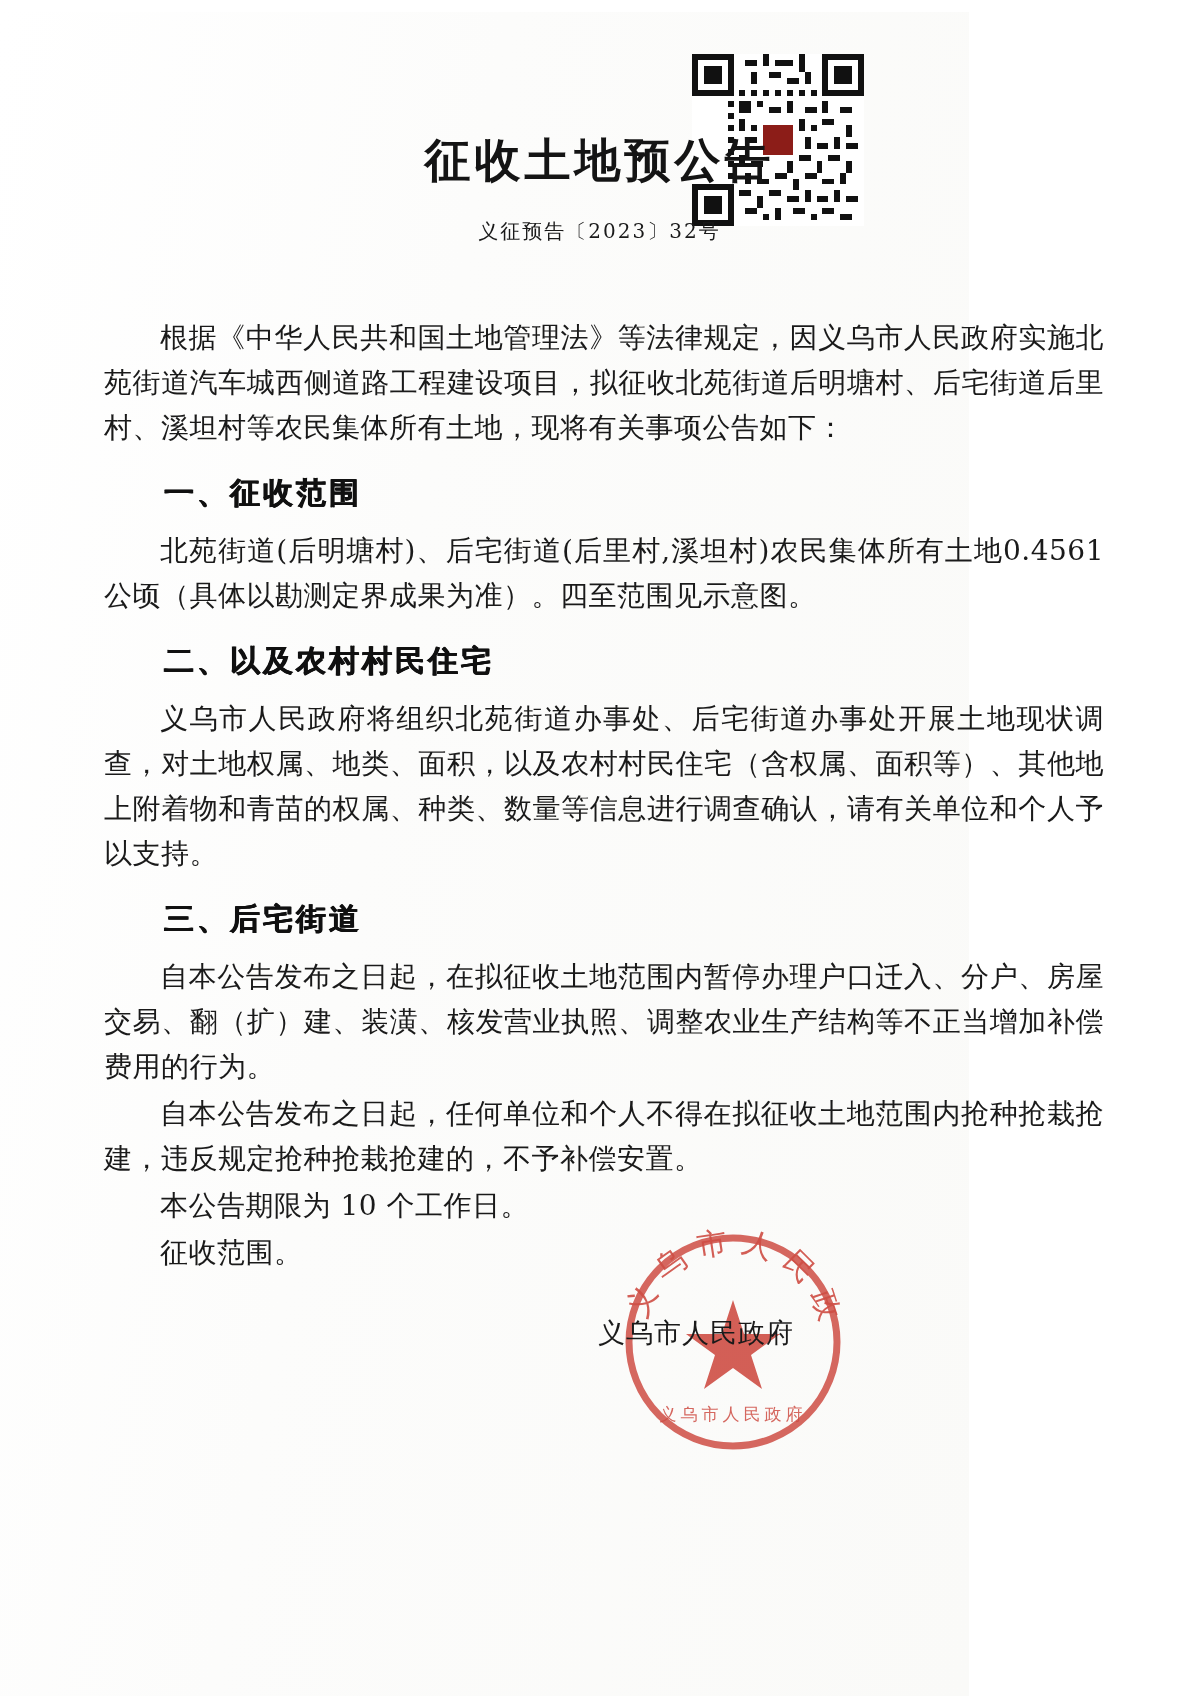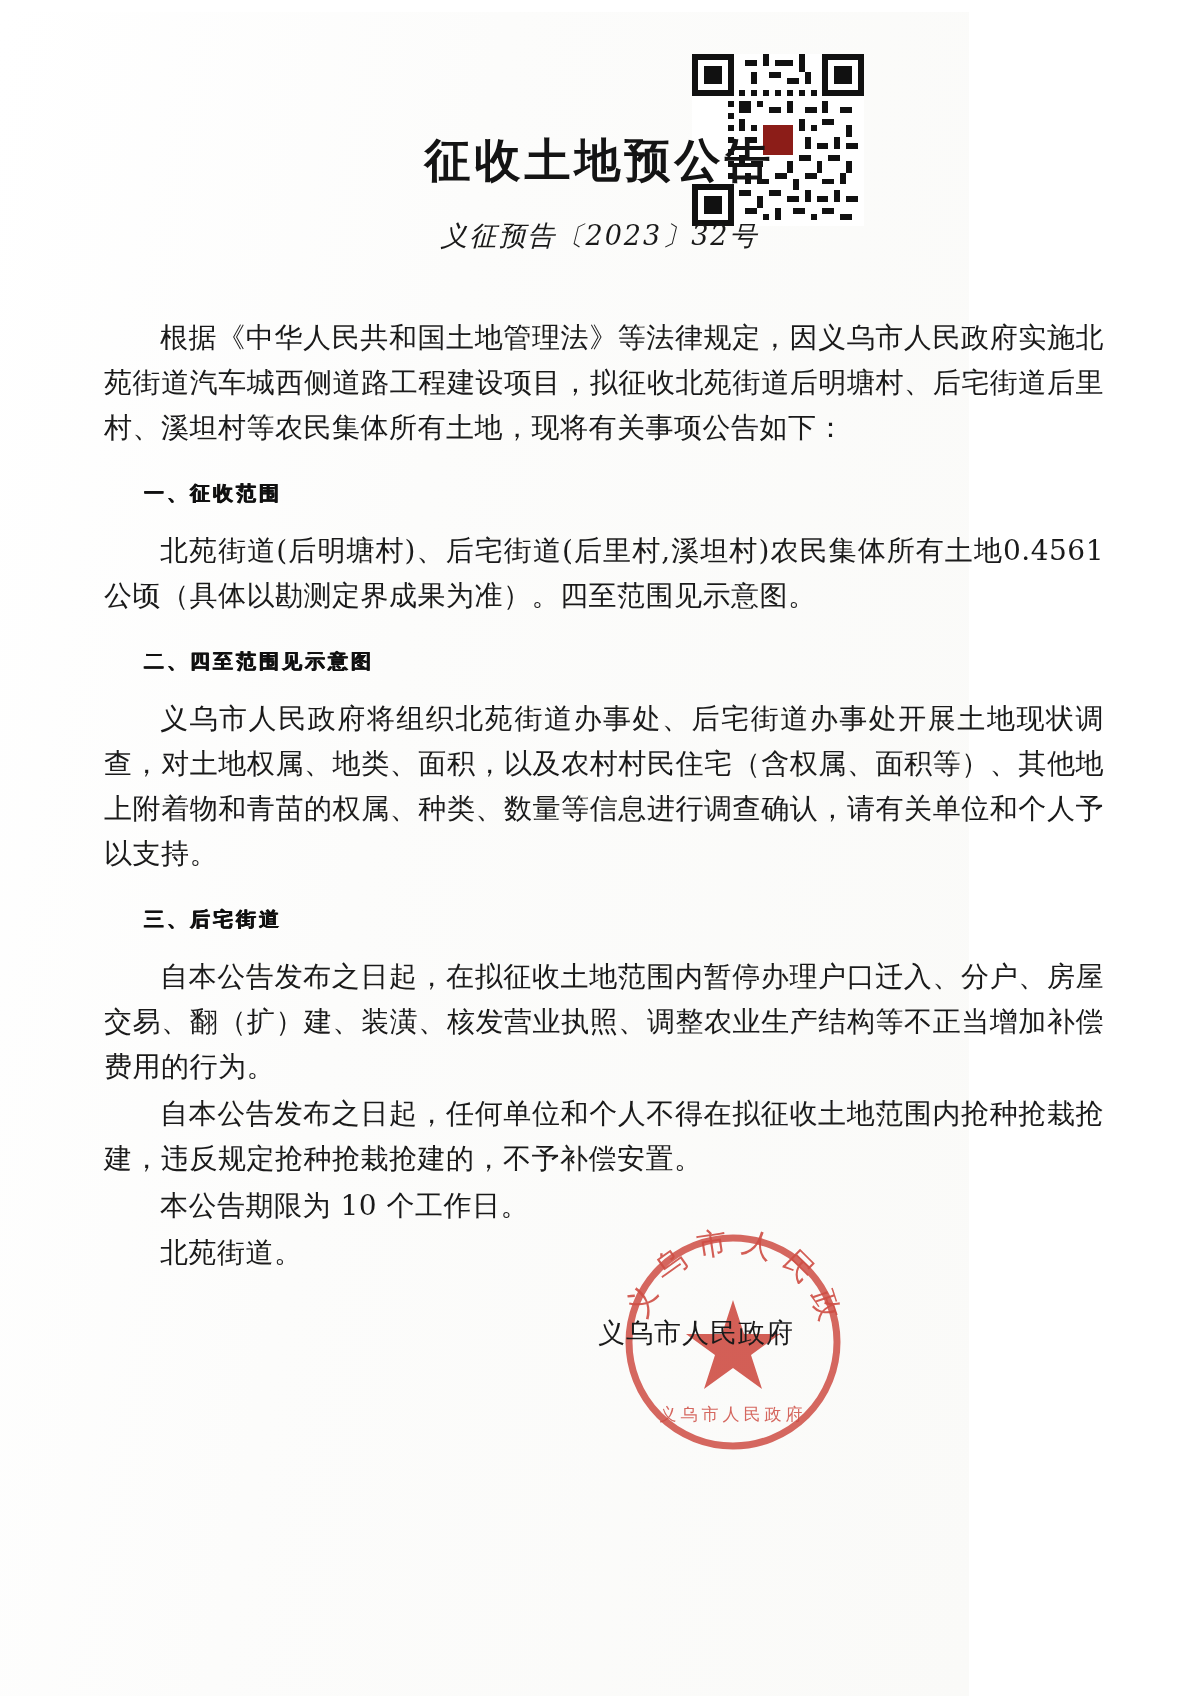--- a/index.html
+++ b/index.html
@@ -54,24 +54,23 @@
     font-family: "DejaVu Serif", "Liberation Serif", serif;
     color: #141414;
   }
 
   .doc-number {
     position: absolute;
     left: 0;
     top: 206px;
     width: 1199px;
     text-align: center;
-    font-size: 27px;
+    font-size: 20px;
     letter-spacing: 2px;
     color: #1a1a1a;
-    font-style: italic;
   }
 
   .content {
     position: absolute;
     left: 104px;
     top: 262px;
     width: 1000px;
     margin-top: 41px;
   }
 
@@ -81,21 +80,21 @@
     line-height: 45px;
     text-align: justify;
     text-justify: inter-ideograph;
     text-indent: 2em;
     letter-spacing: 0.5px;
     color: #1a1a1a;
   }
 
   h2.section-heading {
     margin: 22px 0 14px 0;
-    font-size: 20px;
+    font-size: 30px;
     font-weight: bold;
     line-height: 42px;
     text-indent: 2em;
     letter-spacing: 3px;
     color: #101010;
     font-family: "DejaVu Serif", "Liberation Serif", serif;
     text-shadow: 0.4px 0 0 currentColor, -0.4px 0 0 currentColor;
   }
 
   .signature-block {
@@ -237,28 +236,28 @@
   <div class="title">征收土地预公告</div>
 
   <div class="doc-number">义征预告〔2023〕32号</div>
 
   <div class="content">
     <p class="body-text">根据《中华人民共和国土地管理法》等法律规定，因义乌市人民政府实施北苑街道汽车城西侧道路工程建设项目，拟征收北苑街道后明塘村、后宅街道后里村、溪坦村等农民集体所有土地，现将有关事项公告如下：</p>
 
     <h2 class="section-heading">一、征收范围</h2>
     <p class="body-text">北苑街道(后明塘村)、后宅街道(后里村,溪坦村)农民集体所有土地0.4561公顷（具体以勘测定界成果为准）。四至范围见示意图。</p>
 
-    <h2 class="section-heading">二、四至范围见示意图</h2>
+    <h2 class="section-heading">二、以及农村村民住宅</h2>
     <p class="body-text">义乌市人民政府将组织北苑街道办事处、后宅街道办事处开展土地现状调查，对土地权属、地类、面积，以及农村村民住宅（含权属、面积等）、其他地上附着物和青苗的权属、种类、数量等信息进行调查确认，请有关单位和个人予以支持。</p>
 
     <h2 class="section-heading">三、后宅街道</h2>
     <p class="body-text">自本公告发布之日起，在拟征收土地范围内暂停办理户口迁入、分户、房屋交易、翻（扩）建、装潢、核发营业执照、调整农业生产结构等不正当增加补偿费用的行为。</p>
     <p class="body-text">自本公告发布之日起，任何单位和个人不得在拟征收土地范围内抢种抢栽抢建，违反规定抢种抢栽抢建的，不予补偿安置。</p>
     <p class="body-text">本公告期限为 10 个工作日。</p>
-    <p class="body-text">北苑街道。</p>
+    <p class="body-text">征收范围。</p>
   </div>
 
   <svg class="seal" viewBox="0 0 236 236" aria-hidden="true">
     <defs>
       <path id="sealArcTop" d="M 28,118 A 90,90 0 0 1 208,118"></path>
     </defs>
     <circle cx="118" cy="118" r="104" fill="none" stroke="#c8352b" stroke-width="7" opacity="0.85"></circle>
     <text font-family="'DejaVu Serif','Liberation Serif',serif" font-size="30" fill="#c8352b" opacity="0.9" letter-spacing="12">
       <textPath href="#sealArcTop" startOffset="8%">义乌市人民政府</textPath>
     </text>

